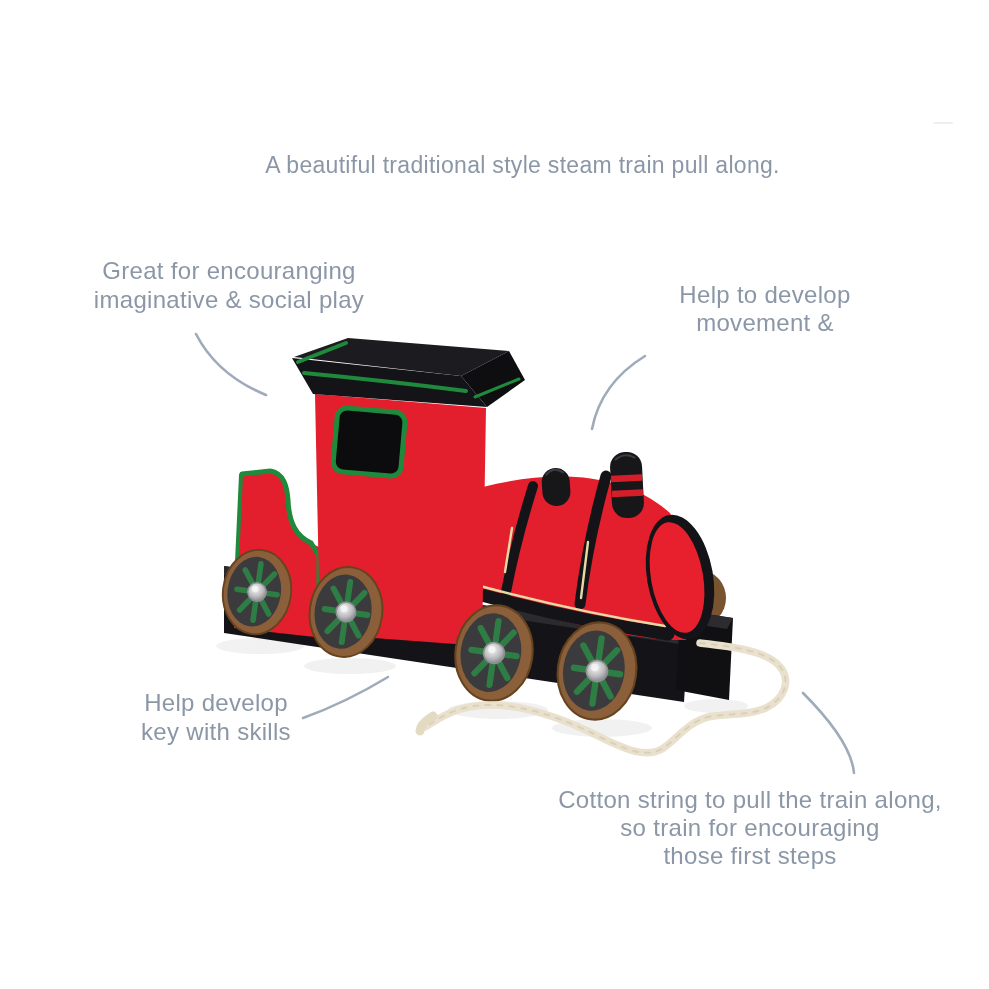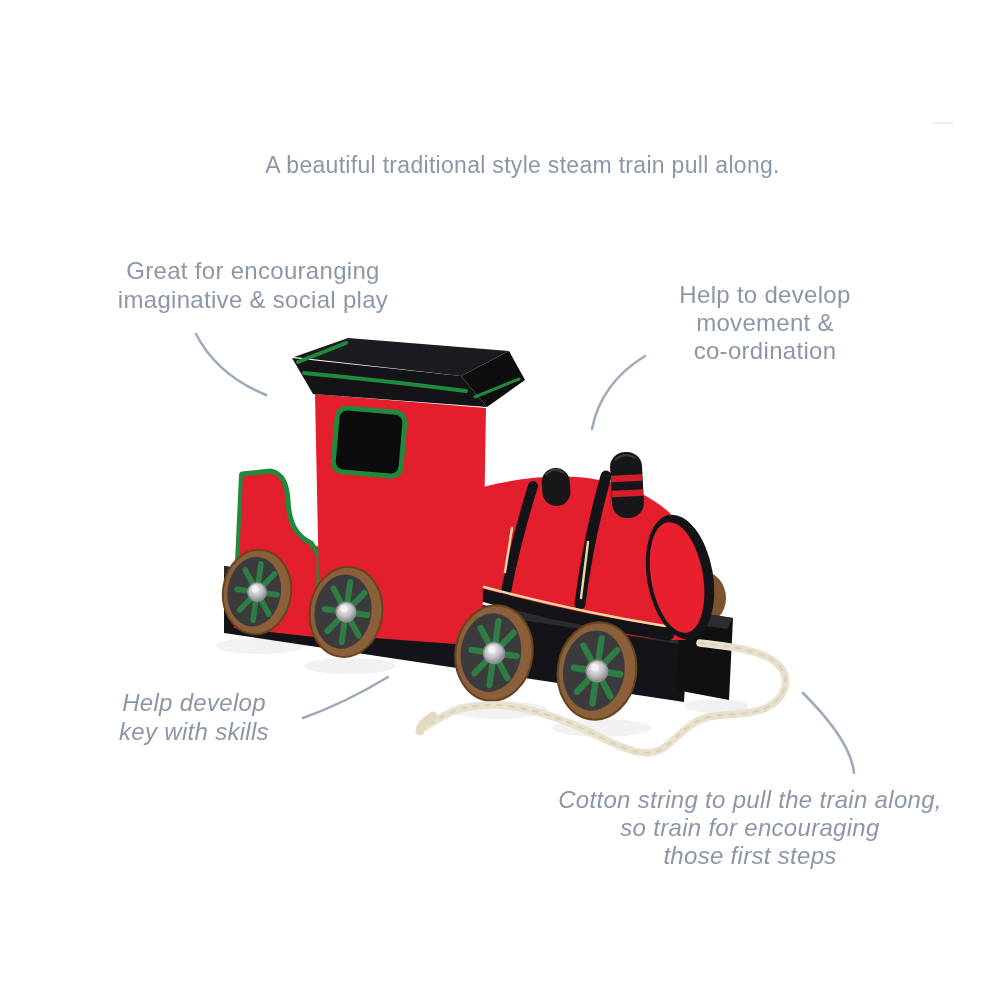--- a/index.html
+++ b/index.html
@@ -8,45 +8,44 @@
     background:#ffffff;
     font-family:"Liberation Sans","DejaVu Sans",sans-serif;
   }
   .stage{position:absolute;left:0;top:0;width:989px;height:989px;margin-left:28px;}
   .txt{
     position:absolute;color:#8b97a7;text-align:center;
     letter-spacing:0.3px;font-weight:400;
   }
   .header-block{left:0;top:150px;width:989px;font-size:23px;line-height:31px;}
   .callout{font-size:24px;}
-  .co-imaginative{left:65px;top:256px;width:320px;line-height:29px;}
+  .co-imaginative{left:41px;top:256px;width:320px;line-height:29px;}
   .co-movement{left:587px;top:281px;width:300px;line-height:28px;}
-  .co-motor{left:16px;top:688px;width:300px;line-height:29px;font-style:italic;}
-  .co-string{left:512px;top:786px;width:420px;line-height:28px;font-style:italic;}
+  .co-motor{left:38px;top:688px;width:300px;line-height:29px;}
+  .co-string{left:512px;top:786px;width:420px;line-height:28px;}
   .artifact-line{position:absolute;left:905px;top:122px;width:20px;height:2px;background:#edeff2;border-radius:1px;}
   svg{position:absolute;left:0;top:0;}
 </style>
 </head>
 <body>
 
 <div class="stage">
 
   <div class="txt header-block">
     <div>A beautiful traditional style steam train pull along.</div>
   </div>
 
   <div class="txt callout co-imaginative">
     <div>Great for encouranging</div>
     <div>imaginative &amp; social play</div>
   </div>
 
   <div class="txt callout co-movement">
     <div>Help to develop</div>
     <div>movement &amp;</div>
-    <div>co-ordination</div>
   </div>
 
   <div class="txt callout co-motor">
     <div>Help develop</div>
     <div>key with skills</div>
   </div>
 
   <div class="txt callout co-string">
     <div>Cotton string to pull the train along,</div>
     <div>so train for encouraging</div>

